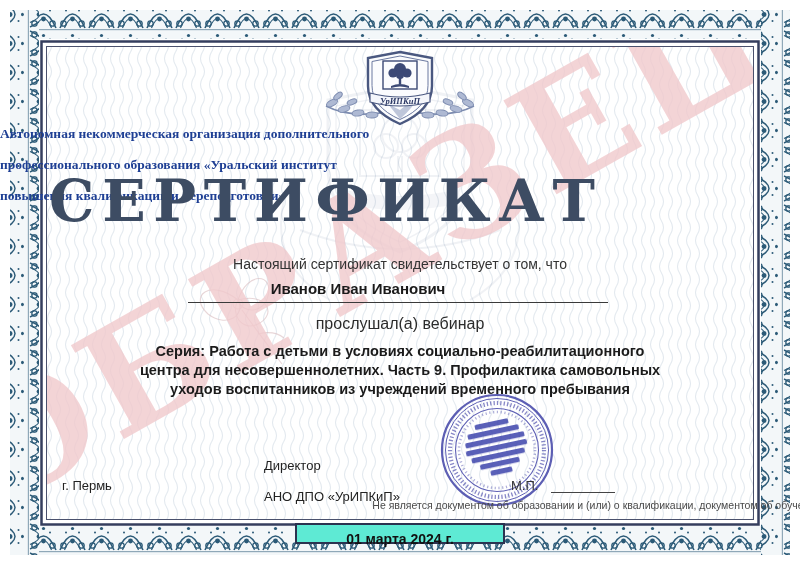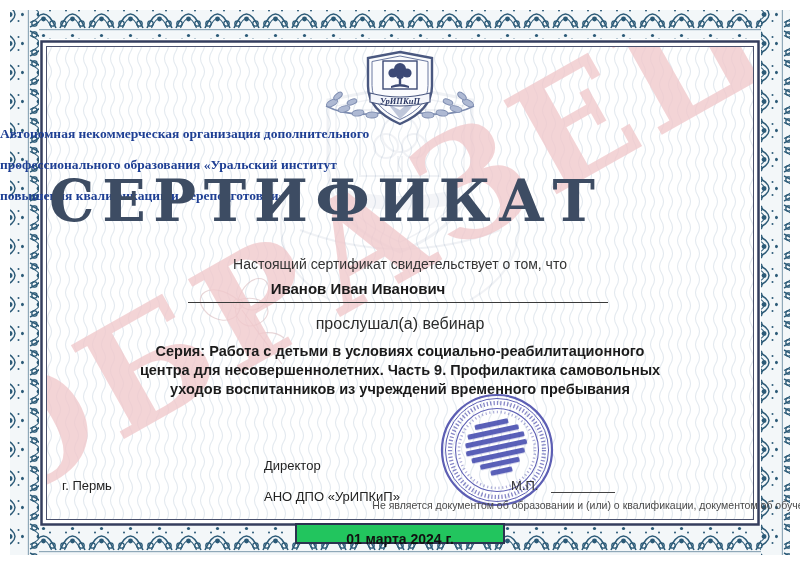--- a/index.html
+++ b/index.html
@@ -55,21 +55,21 @@
   .sig-line{
     position:absolute;left:551px;top:492px;width:64px;height:0;
     border-top:1.5px solid #444;z-index:3;
   }
   .disclaimer{
     position:absolute;left:0;top:499px;width:800px;text-align:right;
     font-size:10.5px;color:#4a4a4a;margin-left:24px;
   }
   .date-box{
     position:absolute;left:295px;top:523px;width:210px;height:21px;
-    background:#22c55e;border:2px solid #2b3350;z-index:4;
+    background:#5eead4;border:2px solid #2b3350;z-index:4;
     text-align:center;font-size:14px;font-weight:bold;color:#111;
     line-height:28px;box-sizing:border-box;
   }
 </style>
 </head>
 <body>
 
 <div class="page">
 
   <svg class="bg-svg" width="800" height="565" viewBox="0 0 800 565">

